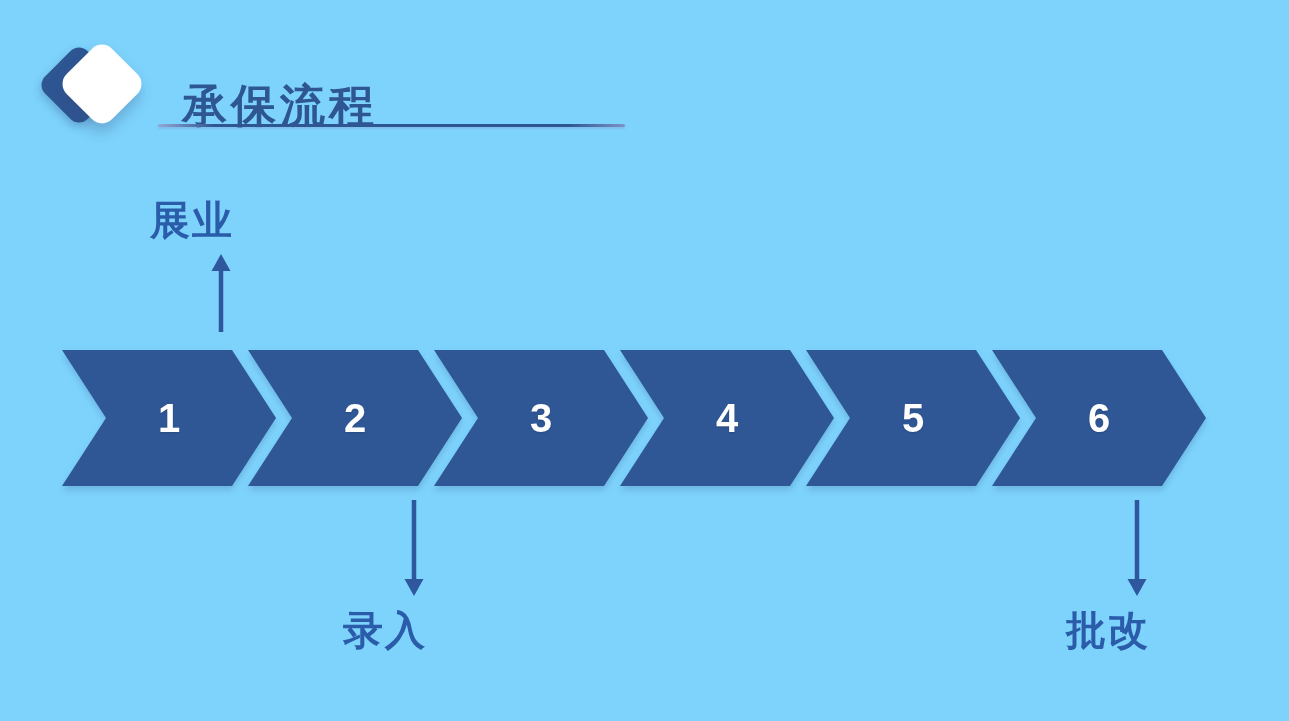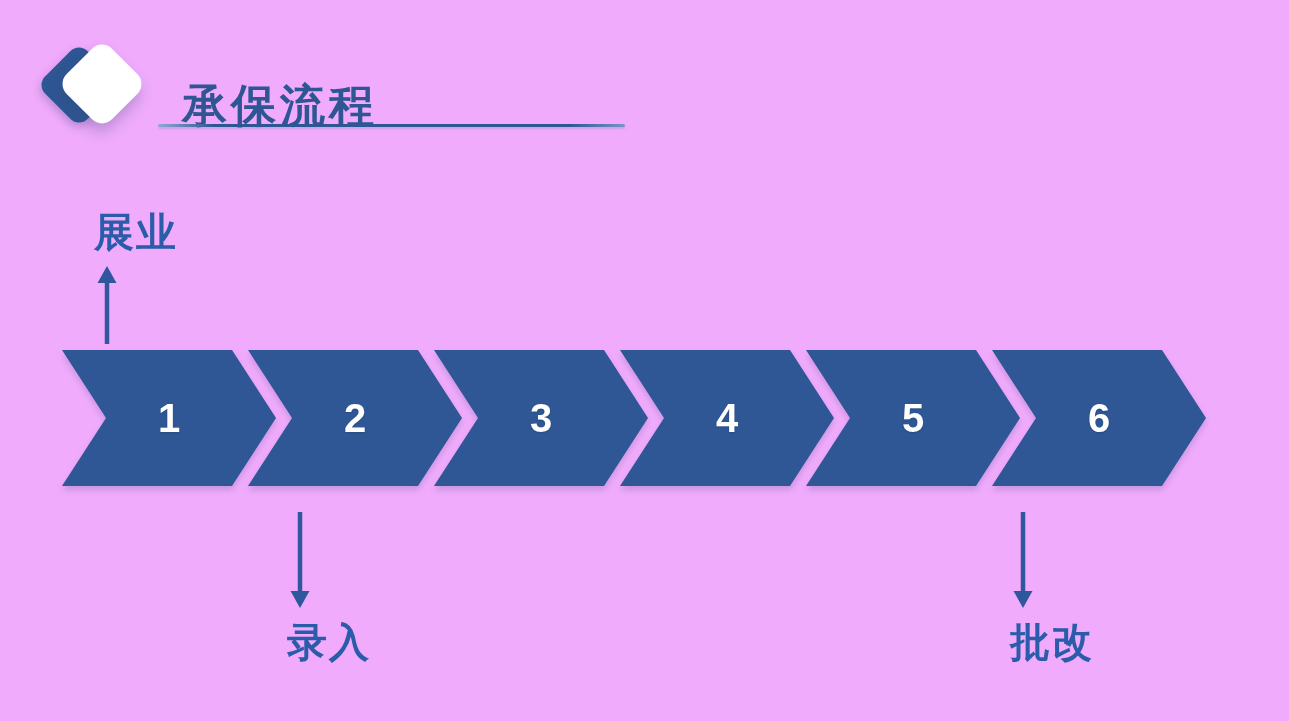--- a/index.html
+++ b/index.html
@@ -47,33 +47,33 @@
     width:100%;height:100%;
     clip-path:polygon(0 0,calc(100% - 44px) 0,100% 50%,calc(100% - 44px) 100%,0 100%,44px 50%);
     display:flex;align-items:center;justify-content:center;
   }
   .chev-num{
     font-size:40px;font-weight:bold;line-height:1;
     text-shadow:0 1px 2px rgba(0,0,0,.15);
   }
   .label-col{
     position:absolute;width:140px;
-    display:flex;flex-direction:column;align-items:flex-start;margin-top:12px;
+    display:flex;flex-direction:column;align-items:flex-end;
   }
   .label-col.top .step-label{margin-bottom:12px;}
   .label-col.bottom .step-label{margin-top:12px;}
   .step-label{
     font-size:40px;font-weight:bold;letter-spacing:2px;line-height:1.1;
     white-space:nowrap;
   }
 </style>
 </head>
 <body>
 
-<div id="slide" style="background: #f0abfc;">
+<div id="slide" style="background: #7dd3fc;">
 
   <div class="decor-blue" style="background: rgb(46, 86, 147);"></div>
   <div class="decor-white"></div>
   <h1 class="page-title" style="color: rgb(46, 86, 147);">承保流程</h1>
   <div class="title-underline"></div>
 
   <div id="flow">
       <div class="chev-wrap" style="left: 62px; top: 350px;">
         <div class="chev" style="background: rgb(47, 87, 149);">
           <span class="chev-num" style="color: rgb(255, 255, 255);">1</span>

